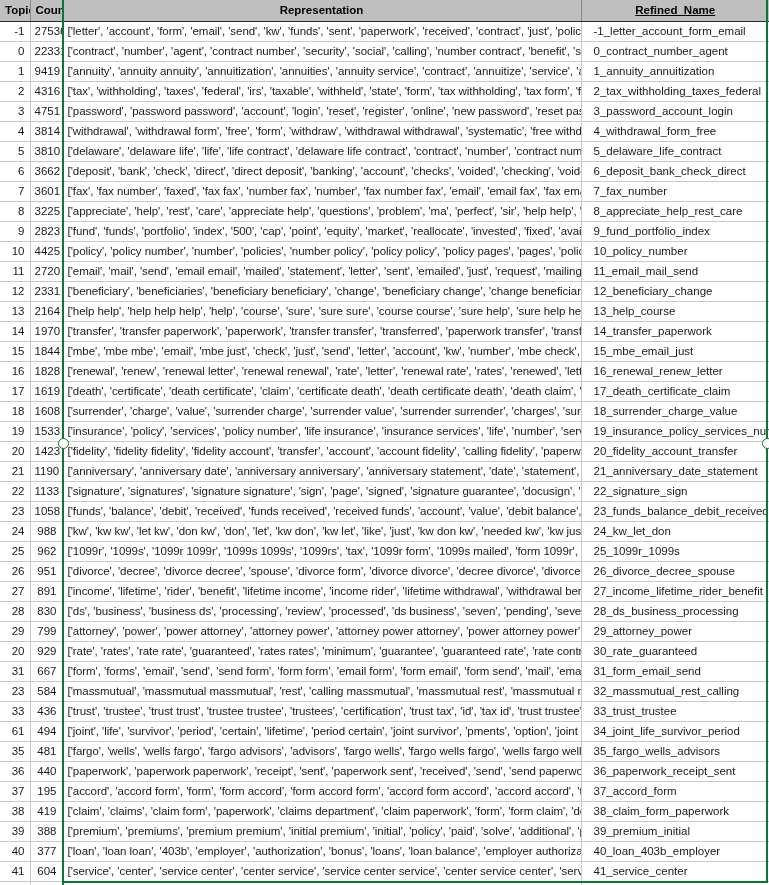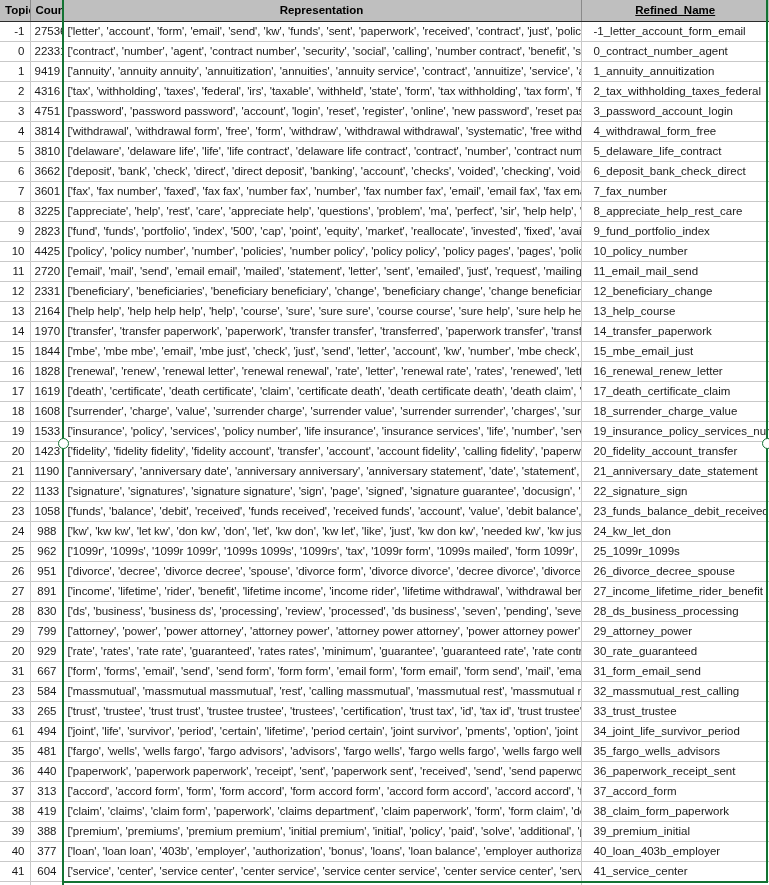--- a/index.html
+++ b/index.html
@@ -344,21 +344,21 @@
           <td class="name">31_form_email_send</td>
         </tr>
         <tr>
           <td class="num">23</td>
           <td class="num">584</td>
           <td class="repr">['massmutual', 'massmutual massmutual', 'rest', 'calling massmutual', 'massmutual rest', 'massmutual massmutual massmut</td>
           <td class="name">32_massmutual_rest_calling</td>
         </tr>
         <tr>
           <td class="num">33</td>
-          <td class="num">265</td>
+          <td class="num">436</td>
           <td class="repr">['trust', 'trustee', 'trust trust', 'trustee trustee', 'trustees', 'certification', 'trust tax', 'id', 'tax id', 'trust trustee', 'tax', 'trustee tru</td>
           <td class="name">33_trust_trustee</td>
         </tr>
         <tr>
           <td class="num">61</td>
           <td class="num">494</td>
           <td class="repr">['joint', 'life', 'survivor', 'period', 'certain', 'lifetime', 'period certain', 'joint survivor', 'pments', 'option', 'joint life', 'owner', 'life p</td>
           <td class="name">34_joint_life_survivor_period</td>
         </tr>
         <tr>
@@ -368,21 +368,21 @@
           <td class="name">35_fargo_wells_advisors</td>
         </tr>
         <tr>
           <td class="num">36</td>
           <td class="num">440</td>
           <td class="repr">['paperwork', 'paperwork paperwork', 'receipt', 'sent', 'paperwork sent', 'received', 'send', 'send paperwork', 'delivery', 'sent</td>
           <td class="name">36_paperwork_receipt_sent</td>
         </tr>
         <tr>
           <td class="num">37</td>
-          <td class="num">313</td>
+          <td class="num">195</td>
           <td class="repr">['accord', 'accord form', 'form', 'form accord', 'form accord form', 'accord form accord', 'accord accord', 'transfer', 'accord a</td>
           <td class="name">37_accord_form</td>
         </tr>
         <tr>
           <td class="num">38</td>
           <td class="num">419</td>
           <td class="repr">['claim', 'claims', 'claim form', 'paperwork', 'claims department', 'claim paperwork', 'form', 'form claim', 'department', 'claim f</td>
           <td class="name">38_claim_form_paperwork</td>
         </tr>
         <tr>

